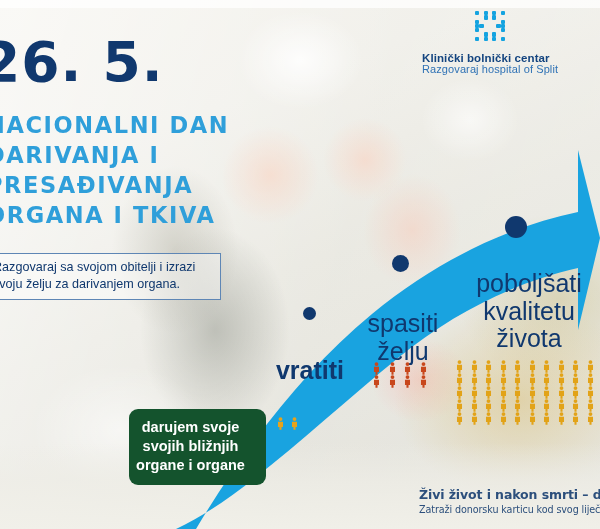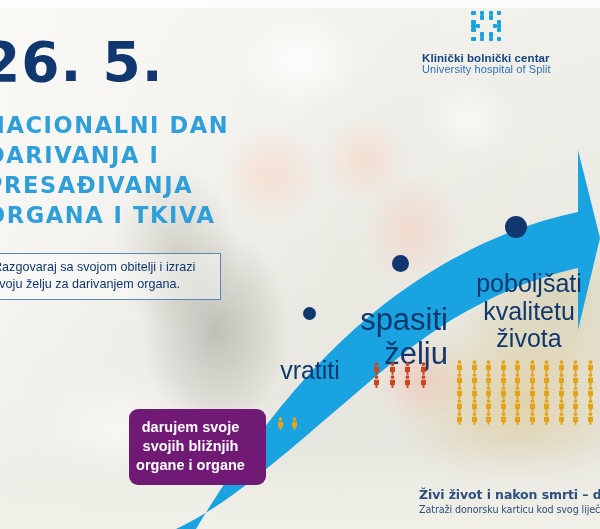--- a/index.html
+++ b/index.html
@@ -101,25 +101,25 @@
   
   .dot { position:absolute; border-radius:50%; background:#10386e; }
   .dot-1 { left:303px; top:307px; width:13px; height:13px; }
   .dot-2 { left:392px; top:255px; width:17px; height:17px; }
   .dot-3 { left:505px; top:216px; width:22px; height:22px; }
 
   
   .stage { position:absolute; color:#10386e; font-family:"Liberation Sans", sans-serif; }
   .stage-vratiti {
     left:271px; top:357px; font-size:25px; line-height:1.1;
-    text-align:center; width:78px;
+    text-align:center; width:78px;font-weight:bold;
   }
   .stage-spasiti {
-    left:358px; top:303px; font-size:31px; line-height:1.1;
-    text-align:right; width:90px;
+    left:358px; top:310px; font-size:25px; line-height:1.1;
+    text-align:center; width:90px;
   }
   .stage-poboljsati {
     left:455px; top:270px; font-size:25px; line-height:1.1;
     text-align:center; width:148px;
   }
 
   
   .people { position:absolute; display:flex; flex-wrap:wrap; }
   .people span { display:block; }
   .pg-vid   { left:276px; top:417px; width:28px; gap:0; }
@@ -128,21 +128,21 @@
   .pg-zivot span { width:15.5px; }
   .pg-kval  { left:455px; top:360px; width:145px; }
   .pg-kval span { width:14.5px; }
 
   .fig { display:block; }
 
   
   .pledge {
     position:absolute; left:129px; top:409px;
     width:137px; padding:9px 20px 10px 6px;
-    background:#701a75; border-radius:9px;
+    background:#14532d; border-radius:9px;
     color:#ffffff; text-align:center;
     font-size:14.5px; font-weight:bold; line-height:1.32;
   }
 
   
   .slogan {
     position:absolute; left:419px; top:487px; width:200px;
     color:#2c4f7c; white-space:nowrap;
   }
   .slogan-1 {
@@ -211,21 +211,21 @@
       <i class="d"></i>
         <i></i>
         <i class="d"></i>
         <i></i>
         <i class="d"></i>
         <i></i>
         <i class="d"></i>
     </div>
     <div class="logo-text">
       <div class="logo-l1">Klinički bolnički centar</div>
-      <div class="logo-l2">University hospital of Split</div>
+      <div class="logo-l2">Razgovaraj hospital of Split</div>
     </div>
   </div>
 
   <div class="date">26. 5.</div>
 
   <div class="headline">
     <div>NACIONALNI DAN</div>
     <div>DARIVANJA I</div>
     <div>PRESAĐIVANJA</div>
     <div>ORGANA I TKIVA</div>

